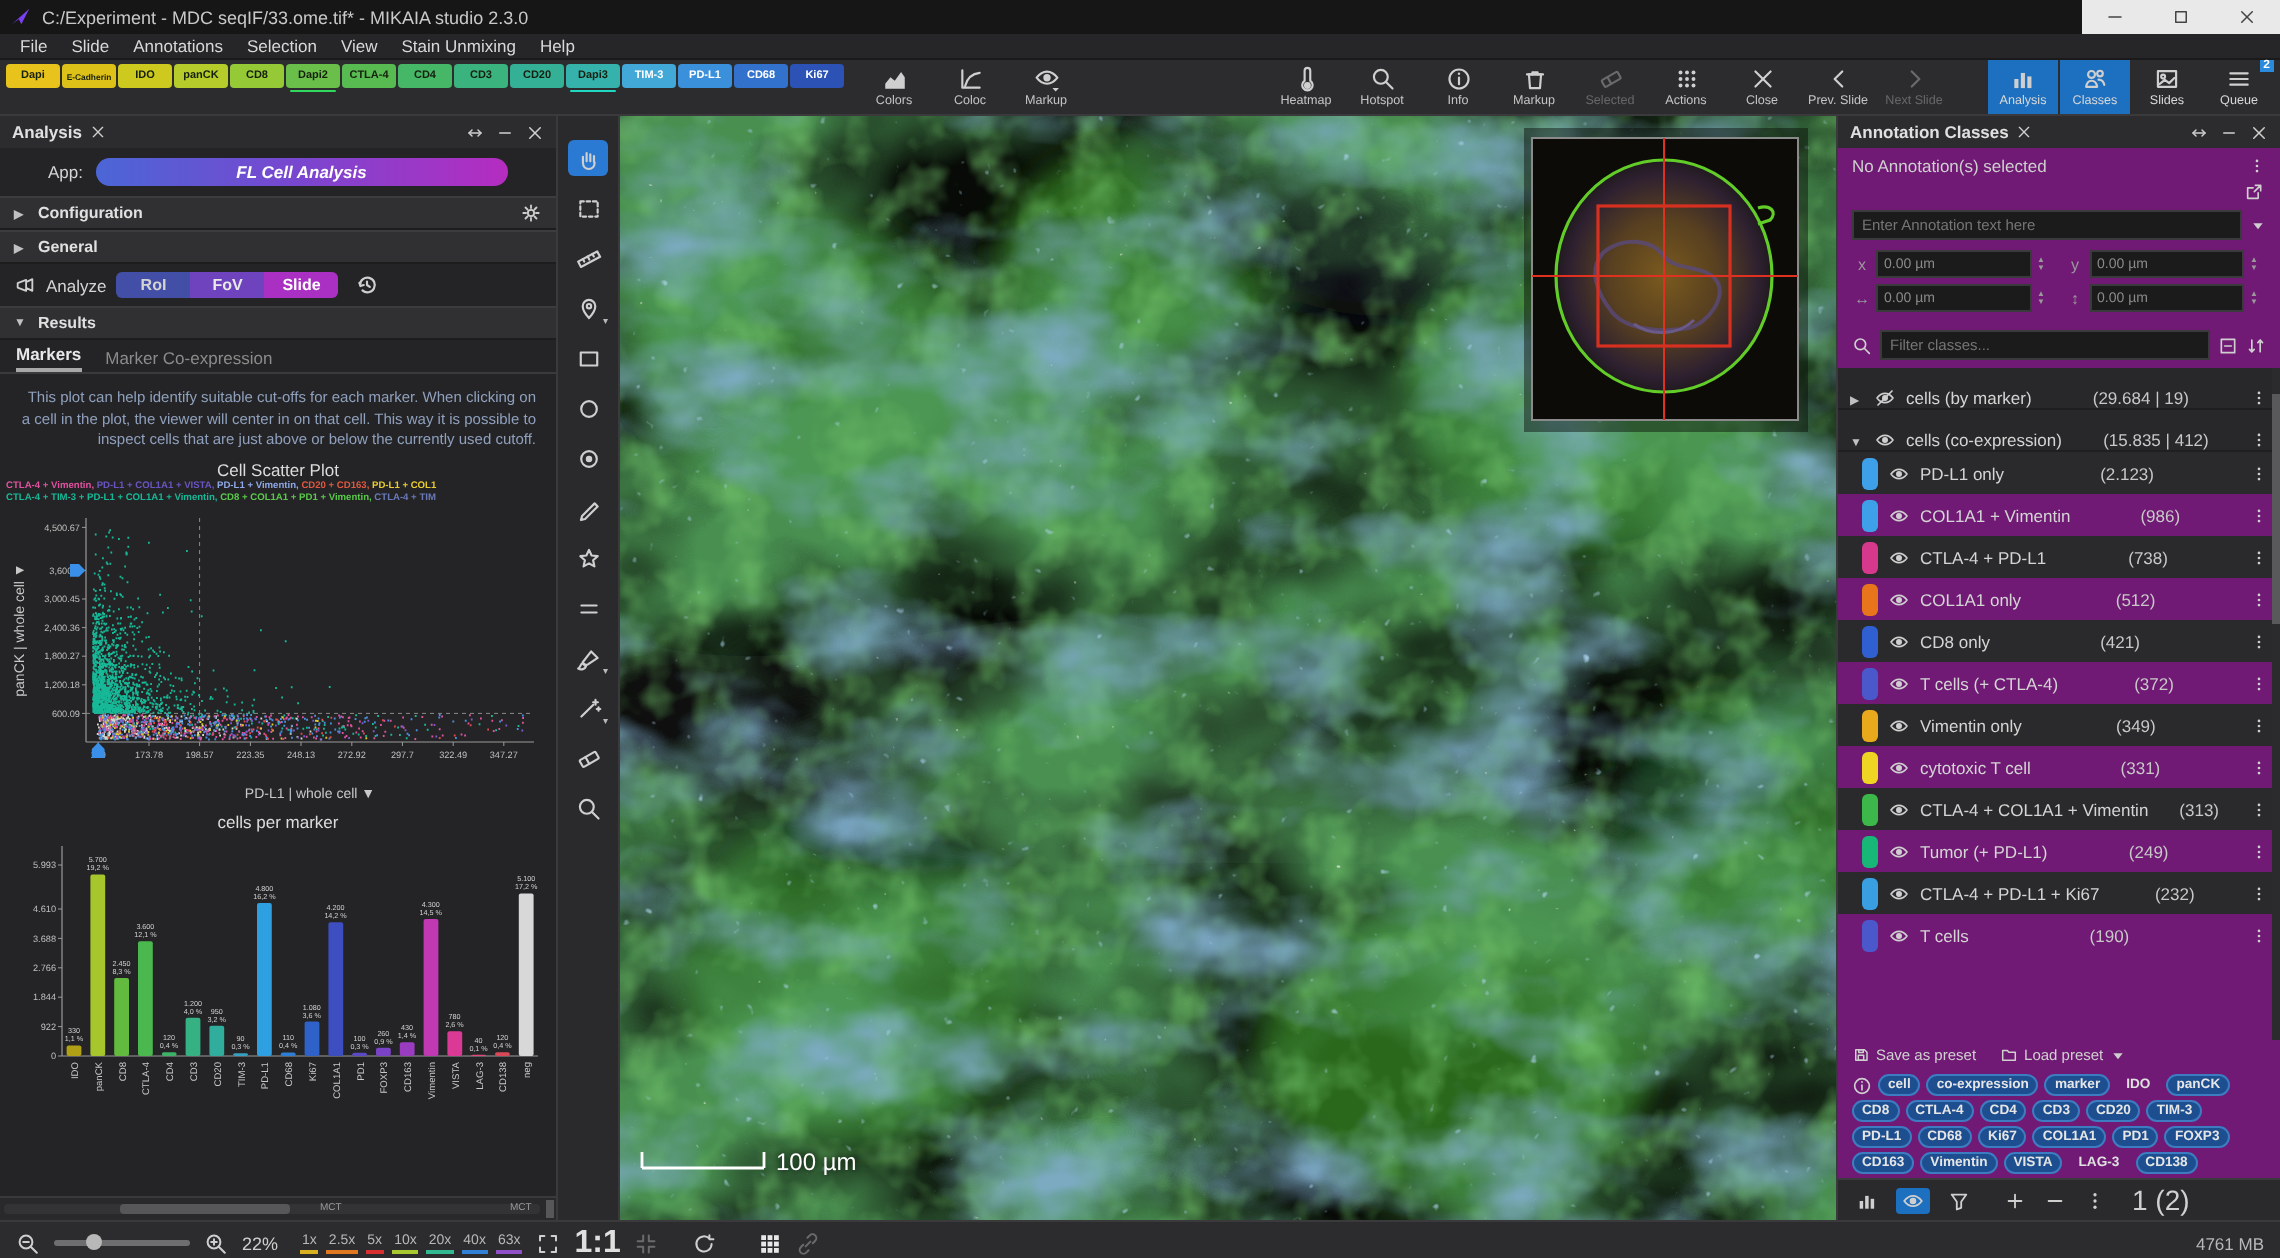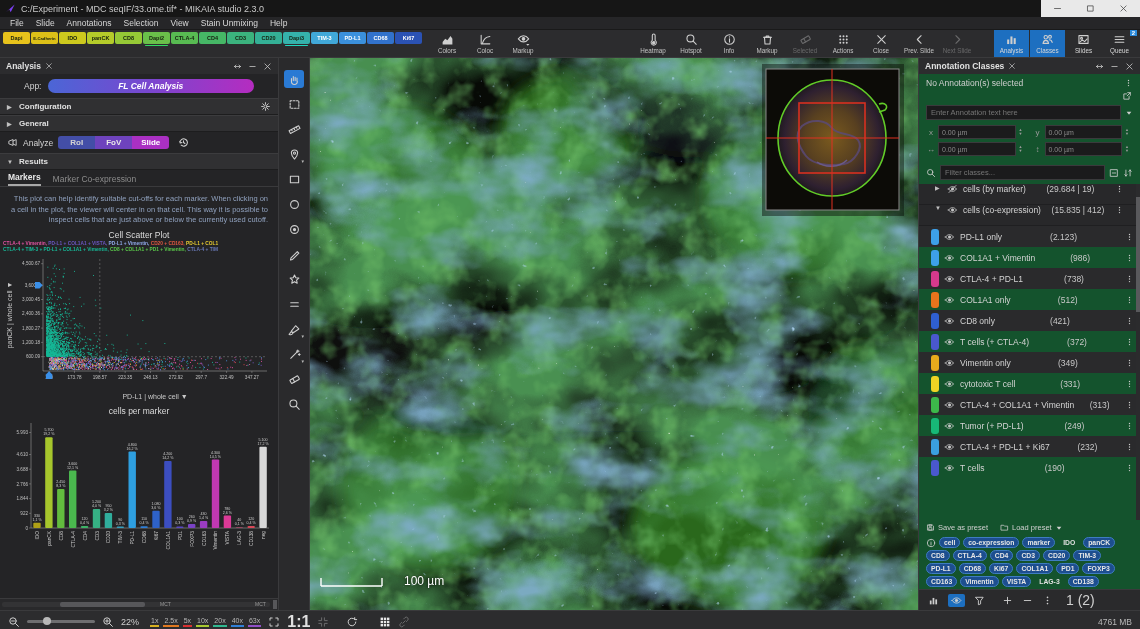--- a/index.html
+++ b/index.html
@@ -58,39 +58,39 @@
   
   .tools{width:30px;background:#2a2a2c;border-right:1px solid #3a3a3c;display:flex;flex-direction:column;align-items:center;padding-top:12px;gap:7px;flex:none;}
   .tool{width:20px;height:18px;display:flex;align-items:center;justify-content:center;border-radius:3px;position:relative;}
   .tool.active{background:#2a7ad4;}
   .tool .ig{width:13px;height:13px;}
   .tool .sub{position:absolute;right:0;bottom:-1px;font-size:5px;color:#b8b8b8;}
   
   .viewer{flex:1;position:relative;background:#000;overflow:hidden;}
   .tissue{position:absolute;inset:0;width:100%;height:100%;}
   .minimap{position:absolute;top:6px;right:14px;width:142px;height:152px;}
-  .scalebar{position:absolute;left:10px;bottom:22px;display:flex;align-items:flex-end;gap:20px;color:#fff;font-size:12px;text-shadow:0 0 3px #000;}
+  .scalebar{position:absolute;left:10px;bottom:22px;display:flex;gap:4px;color:#fff;font-size:12px;text-shadow:0 0 3px #000;}
   
-  .right-panel{width:221px;background:#14532d;border-left:1px solid #3a3a3c;display:flex;flex-direction:column;font-size:8.5px;overflow:hidden;}
+  .right-panel{width:221px;background:#701a75;border-left:1px solid #3a3a3c;display:flex;flex-direction:column;font-size:8.5px;overflow:hidden;}
   .sel-row{display:flex;align-items:center;padding:4px 7px 2px;color:#cfcfcf;flex:none;text-align:center;}
   .dots{margin-left:auto;width:9px;height:10px;}
   .ext-row{display:flex;justify-content:flex-end;padding:1px 8px 3px;flex:none;}
   .ext-row span{width:10px;height:10px;}
   .anno-row{display:flex;align-items:center;gap:4px;padding:1px 7px;flex:none;}
   .anno-row input{flex:1;height:13px;background:#1b1b1c;border:1px solid #3a3a3c;color:#9a9a9a;font-size:7.5px;padding:0 4px;font-family:"Liberation Sans",sans-serif;}
   .coords{display:grid;grid-template-columns:1fr 1fr;gap:3px 8px;padding:4px 8px;flex:none;}
   .coord{display:flex;align-items:center;gap:3px;}
   .coord .cl{width:8px;color:#9a9a9a;font-size:8px;text-align:center;}
   .coord .cf{flex:1;height:12px;background:#1b1b1c;border:1px solid #3a3a3c;color:#8a8a8a;font-size:7px;display:flex;align-items:center;padding:0 3px;}
   .spin{width:7px;display:flex;flex-direction:column;font-size:4px;color:#9a9a9a;line-height:1;}
   .filter-row{display:flex;align-items:center;gap:4px;padding:5px 7px 4px;flex:none;}
   .filter-row .fi{width:10px;height:10px;}
   .filter-row input{flex:1;height:13px;background:#1b1b1c;border:1px solid #3a3a3c;color:#9a9a9a;font-size:7.5px;padding:0 4px;font-family:"Liberation Sans",sans-serif;}
   .class-list{flex:1;overflow:hidden;position:relative;}
-  .group-row{height:20px;display:flex;align-items:flex-start;gap:5px;padding:0 16px;background:#28282a;border-bottom:1px solid #1f1f21;}
+  .group-row{height:20px;display:flex;align-items:flex-end;gap:5px;padding:0 6px;background:#28282a;border-bottom:1px solid #1f1f21;}
   .group-row .cnt,.class-row .cnt{margin-left:auto;color:#c8c8c8;}
   .eye{width:11px;height:10px;flex:none;}
   .class-row{height:21px;display:flex;align-items:center;gap:5px;padding:0 6px 0 12px;}
   .class-row:nth-child(odd){background:#2a2a2c;}
   .cbar{width:8px;height:16px;border-radius:3px;flex:none;}
   .vscroll{position:absolute;right:0px;top:0;width:4px;height:100%;background:#2b2b2d;}
   .vscroll i{position:absolute;left:0;width:4px;top:4%;height:34%;background:#59595c;display:block;}
   .preset-row{display:flex;gap:3px;padding:3px 7px;font-size:7.5px;align-items:center;color:#d0d0d0;flex:none;}
   .preset-row .pi{width:9px;height:9px;}
   .preset-row .gap{width:6px;}

